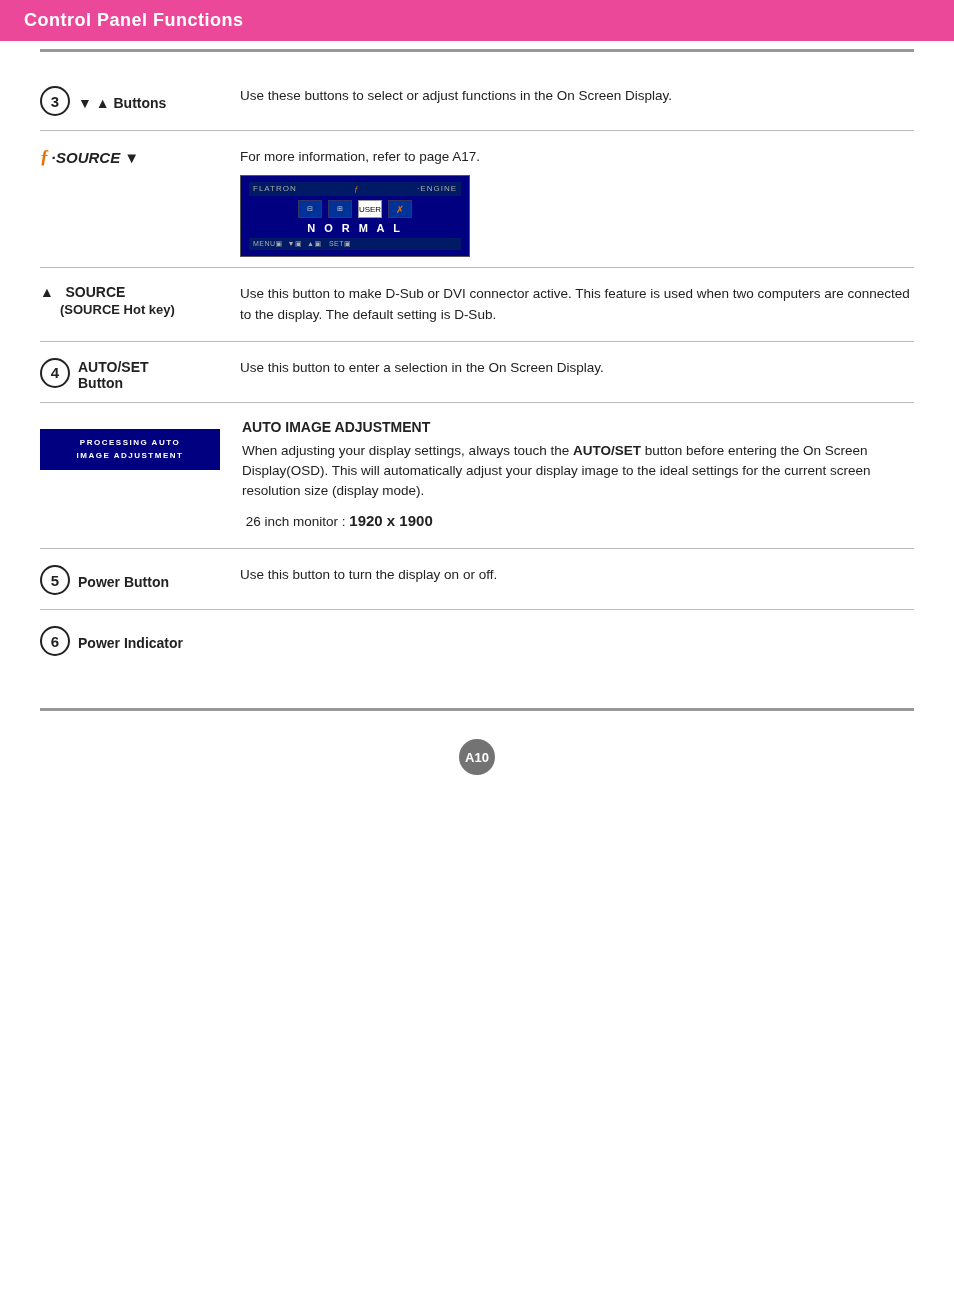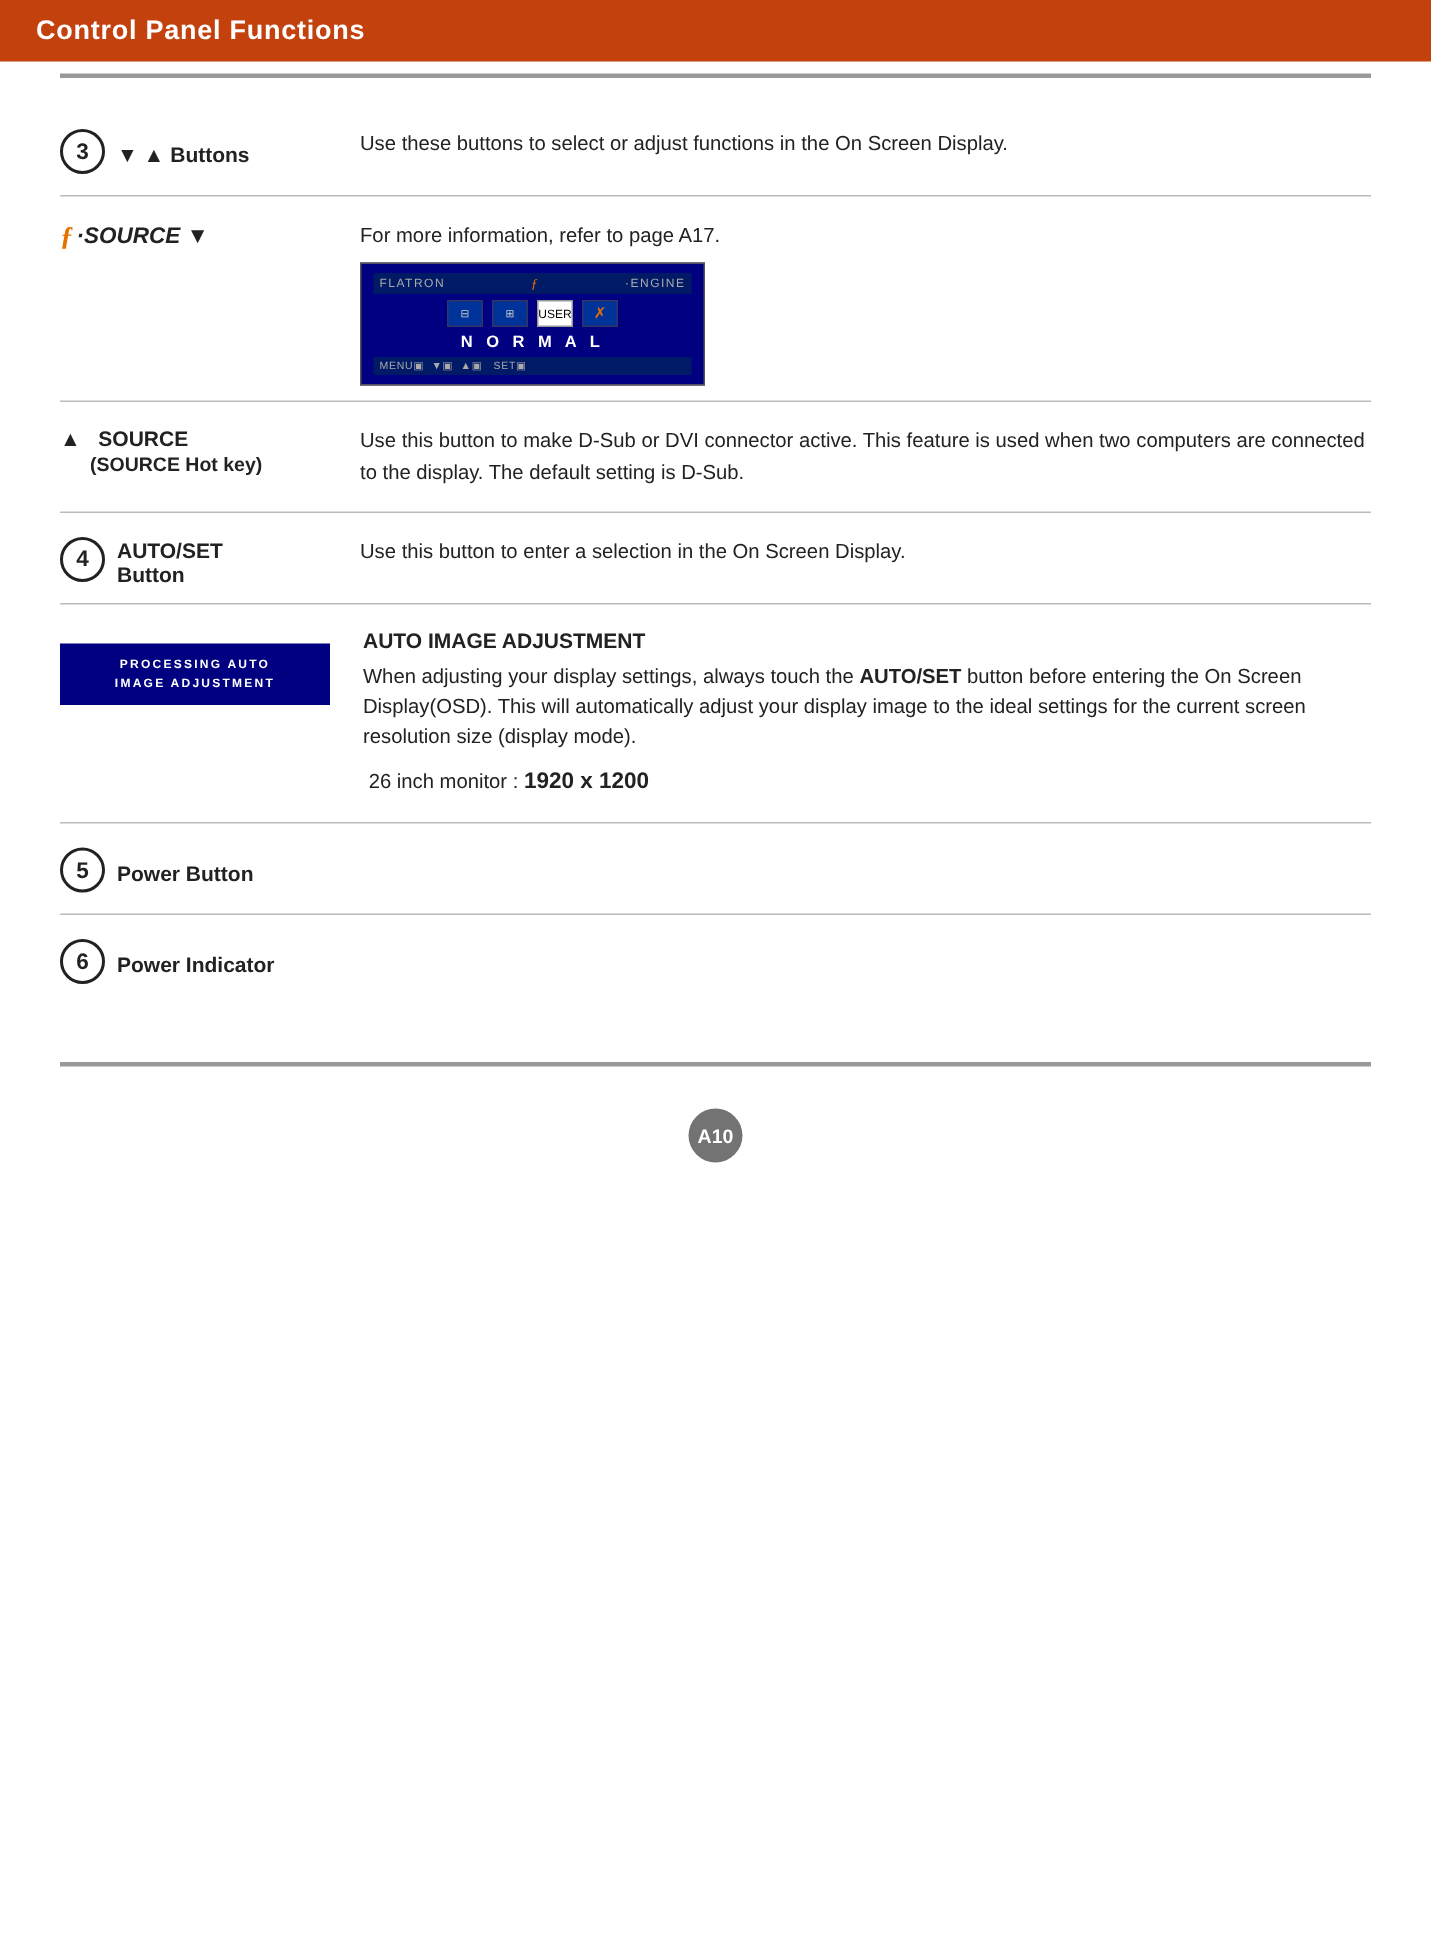--- a/index.html
+++ b/index.html
@@ -6,21 +6,21 @@
     body {
       width: 954px;
       min-height: 1305px;
       background: #ffffff;
       font-family: Arial, sans-serif;
       font-size: 14px;
       color: #222;
     }
 
     .page-header {
-      background: #c2410c;
+      background: #ec4899;
       color: #fff;
       padding: 10px 24px;
       font-size: 18px;
       font-weight: bold;
       letter-spacing: 0.5px;
     }
 
     .main-content {
       padding: 10px 40px 30px 40px;
     }
@@ -295,31 +295,34 @@
 
       <div class="processing-box">
         <span>PROCESSING AUTO</span><br>
         <span>IMAGE ADJUSTMENT</span>
       </div>
     </div>
     <div class="right-col">
       <div class="auto-image-title">AUTO IMAGE ADJUSTMENT</div>
       <p>When adjusting your display settings, always touch the <strong>AUTO/SET</strong> button before entering the On Screen Display(OSD). This will automatically adjust your display image to the ideal settings for the current screen resolution size (display mode).</p>
       <p class="best-display">
-        &nbsp;26 inch monitor : <strong class="best-display-resolution">1920 x 1200</strong>
+        &nbsp;26 inch monitor : <strong class="best-display-resolution">1920 x 1900</strong>
       </p>
     </div>
   </div>
 
   <div class="section-block" style="border-bottom:1px solid #bbb;">
     <div class="left-icon-area">
       <div class="icon-and-label">
         <span class="circle-num">5</span>
         <span class="label-bold">Power Button</span>
       </div>
+    </div>
+    <div class="right-col">
+      <p>Use this button to turn the display on or off.</p>
     </div>
   </div>
 
   <div class="section-block" style="border-bottom:none;">
     <div class="left-icon-area">
       <div class="icon-and-label">
         <span class="circle-num">6</span>
         <span class="label-bold">Power Indicator</span>
       </div>
     </div>

